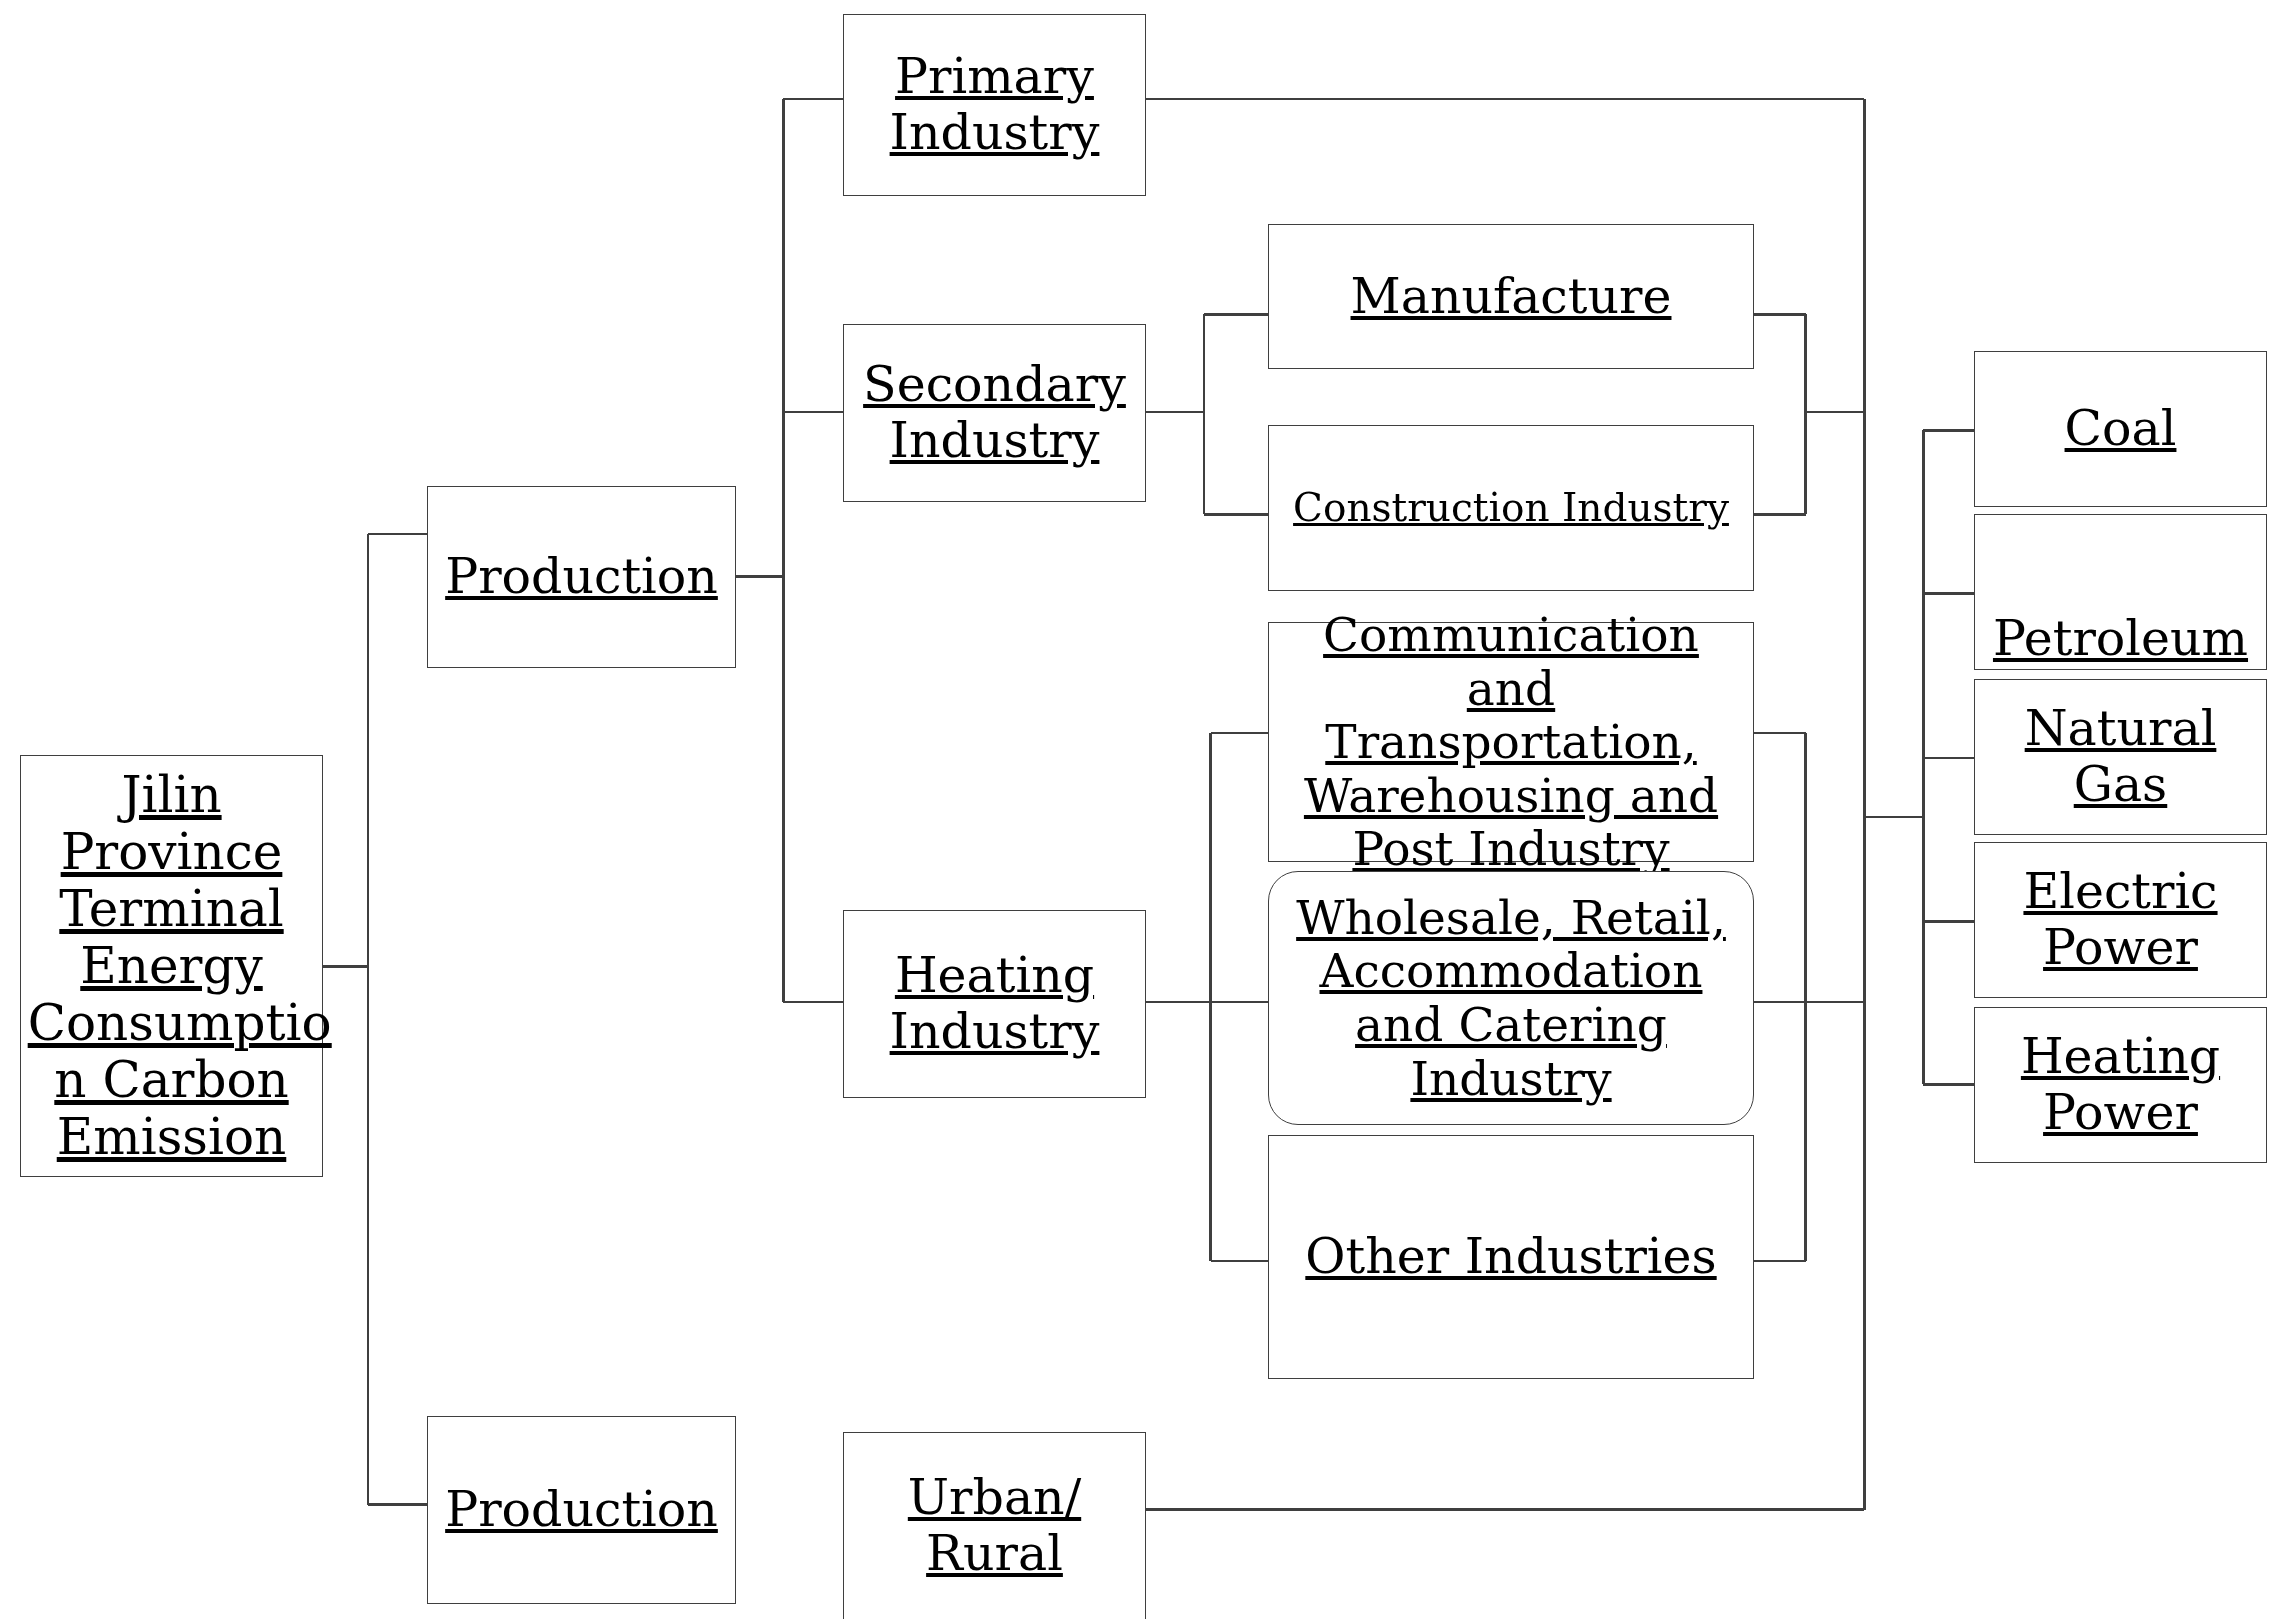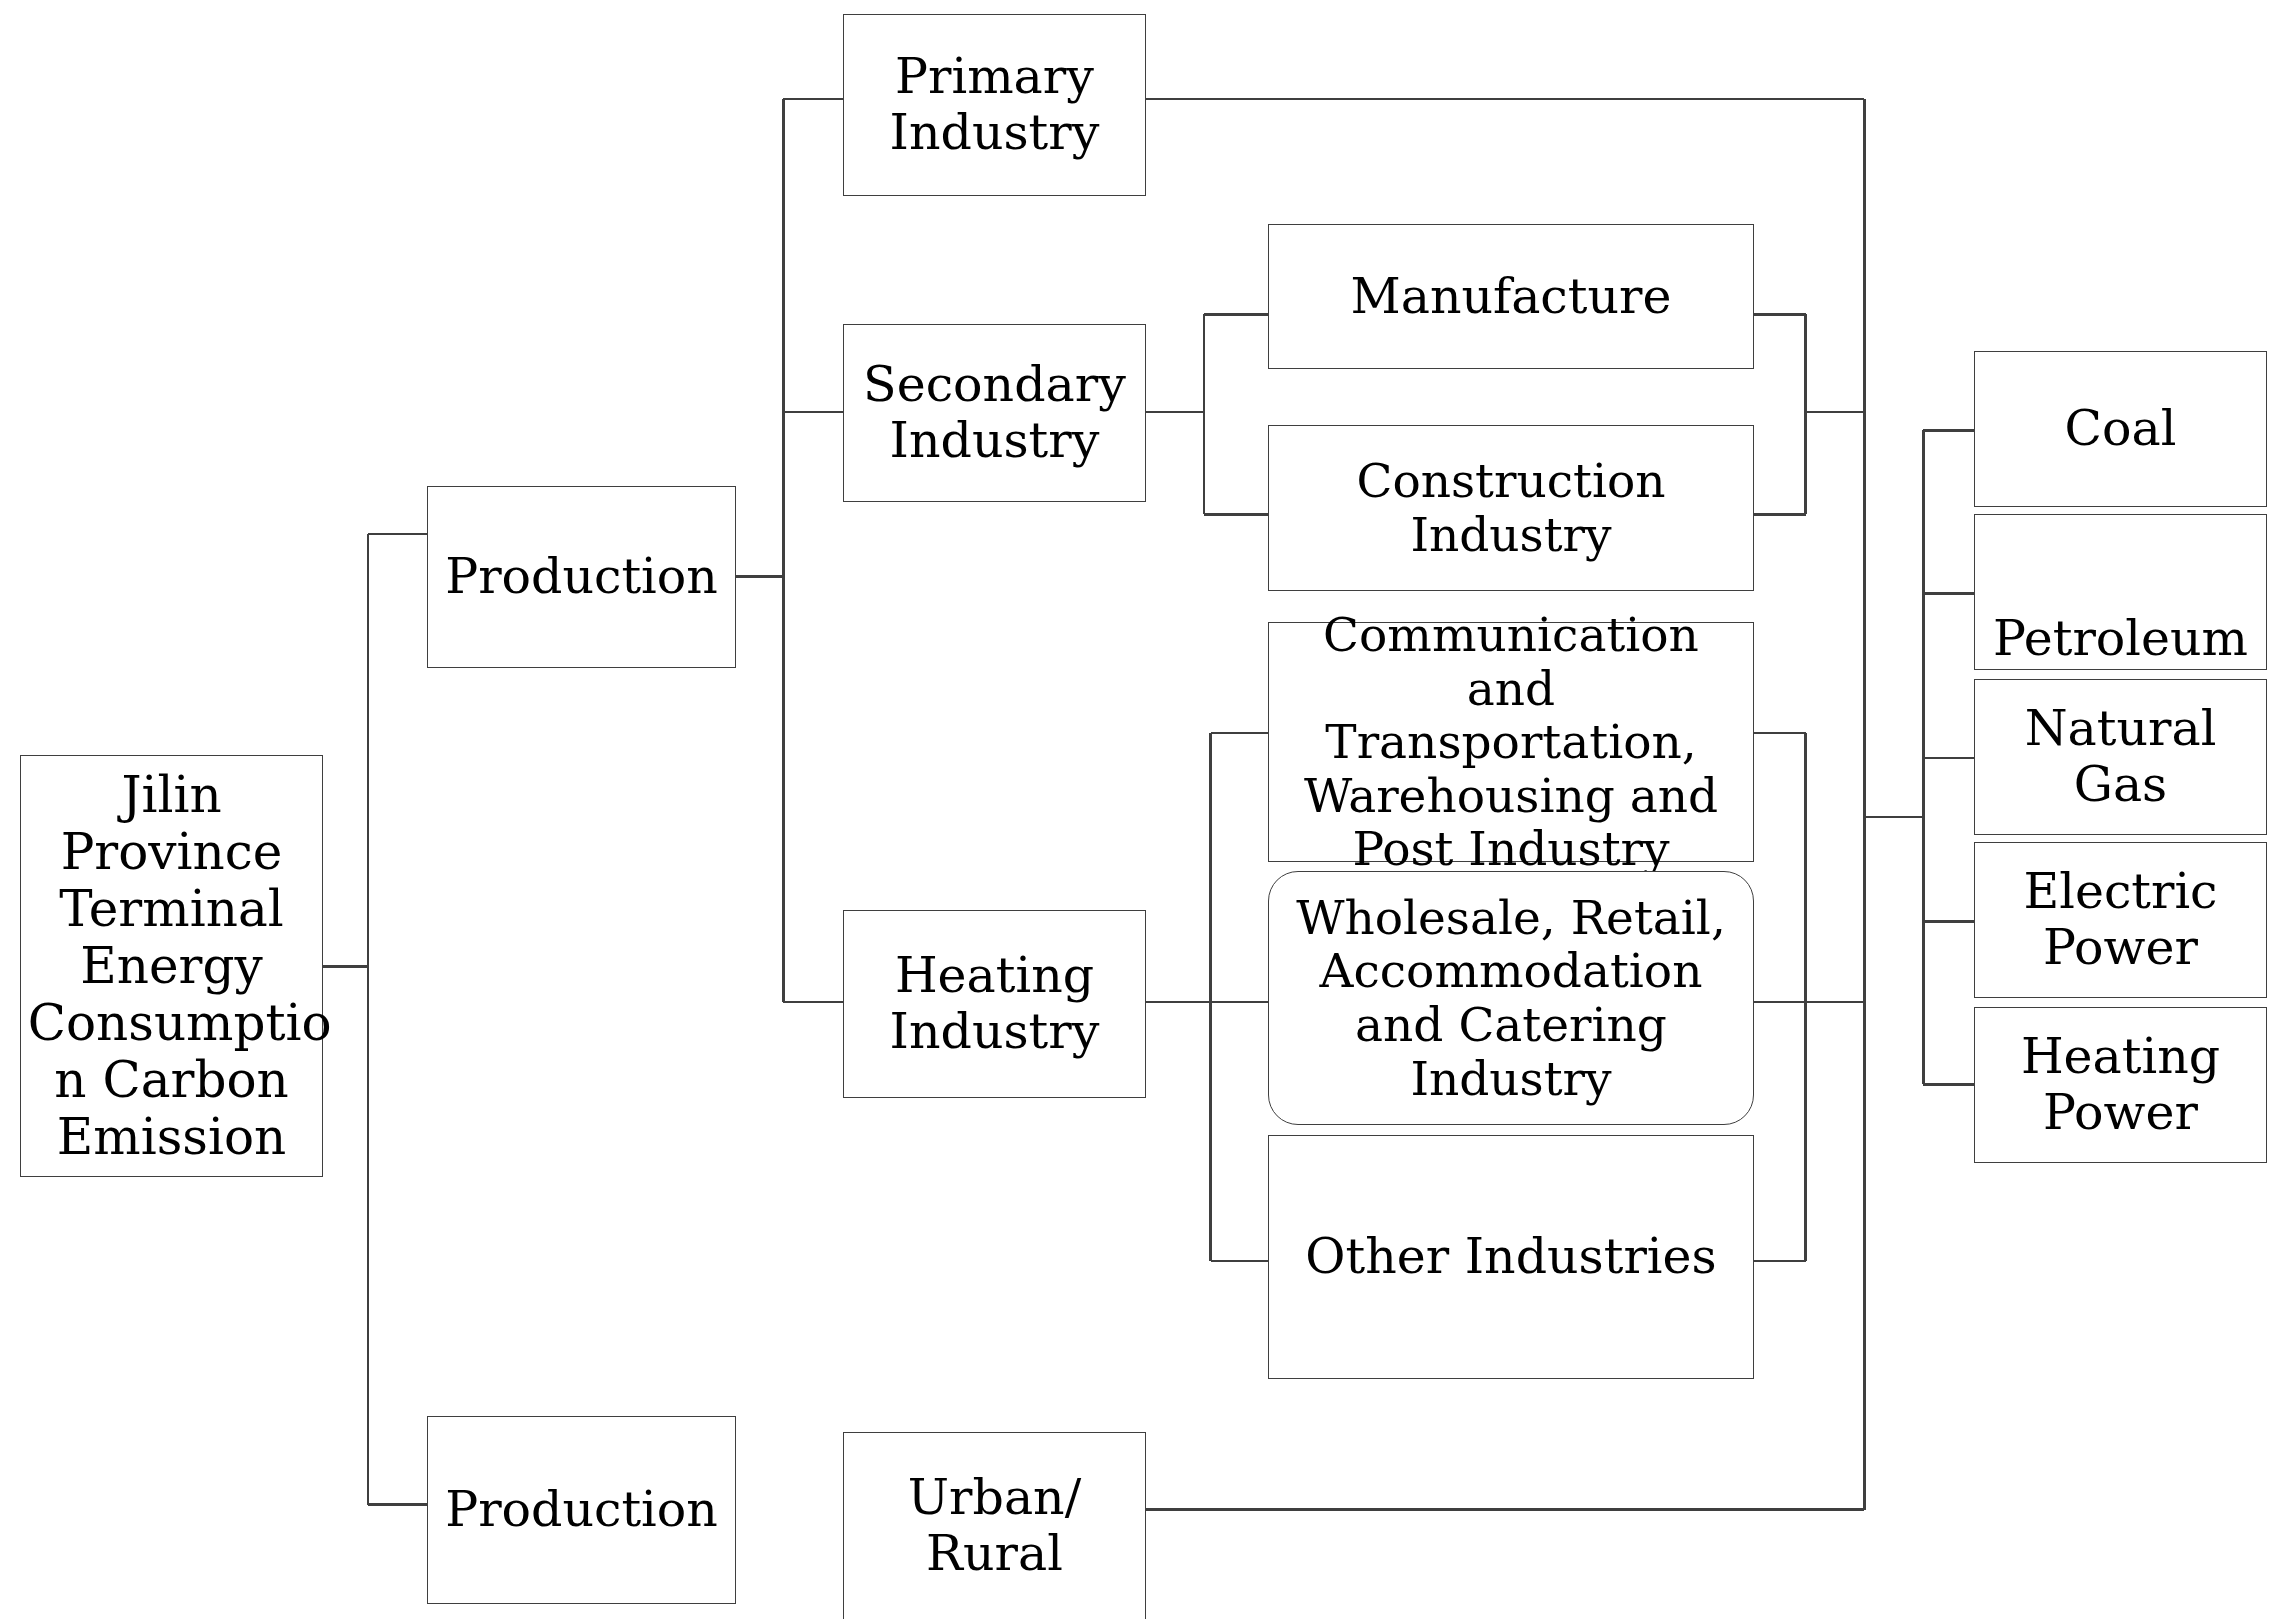--- a/index.html
+++ b/index.html
@@ -30,39 +30,40 @@
     border: 1.7px solid #3f3f3f;
     background: #ffffff;
     display: flex;
     align-items: center;
     justify-content: center;
     text-align: center;
     color: #000000;
     line-height: 1.14;
     padding: 1.7px 6.7px;
     z-index: 2;
+    text-decoration: underline;
   }
   .node .label {
     display: block;
     width: 100%;
     white-space: pre-line;
   }
 
   
   #node-root      { left: 20px;   top: 755px;  width: 303px; height: 422px; font-size: 50px; }
   #node-prod-1    { left: 427px;  top: 486px;  width: 309px; height: 182px; font-size: 49px; }
   #node-prod-2    { left: 427px;  top: 1416px; width: 309px; height: 188px; font-size: 49px; }
 
   #node-primary   { left: 843px; top: 13.5px;   width: 303px; height: 182px; font-size: 49px; }
   #node-secondary { left: 843px; top: 324px;  width: 303px; height: 178px; font-size: 49px; }
   #node-tertiary  { left: 843px; top: 910px; width: 303px; height: 188px; font-size: 49px; }
   #node-urban     { left: 843px; top: 1416px; width: 303px; height: 188px; font-size: 49px; margin-top: 16px; }
 
   #node-manufacture { left: 1268px; top: 224px;  width: 486px; height: 145px; font-size: 49px; justify-content: center; }
-  #node-construction{ left: 1268px; top: 425px;  width: 486px; height: 166px; font-size: 47px; }
+  #node-construction{ left: 1268px; top: 425px;  width: 486px; height: 166px; font-size: 39px; }
   #node-comm        { left: 1268px; top: 622px;  width: 486px; height: 240px; font-size: 47px; }
   #node-wholesale   { left: 1268px; top: 871px; width: 486px; height: 254px; font-size: 47px; border-radius: 30px; }
   #node-other       { left: 1268px; top: 1135px; width: 486px; height: 244px; font-size: 49px; text-align: center; }
 
   #node-coal      { left: 1974px; top: 351px;  width: 293px; height: 156px; font-size: 49px; }
   #node-petroleum { left: 1974px; top: 514px;  width: 293px; height: 156px; font-size: 49px; align-items: flex-end; }
   #node-gas       { left: 1974px; top: 679px;  width: 293px; height: 156px; font-size: 49px; }
   #node-electric  { left: 1974px; top: 842px; width: 293px; height: 156px; font-size: 49px; }
   #node-heating   { left: 1974px; top: 1007px; width: 293px; height: 156px; font-size: 49px; }
 </style>

